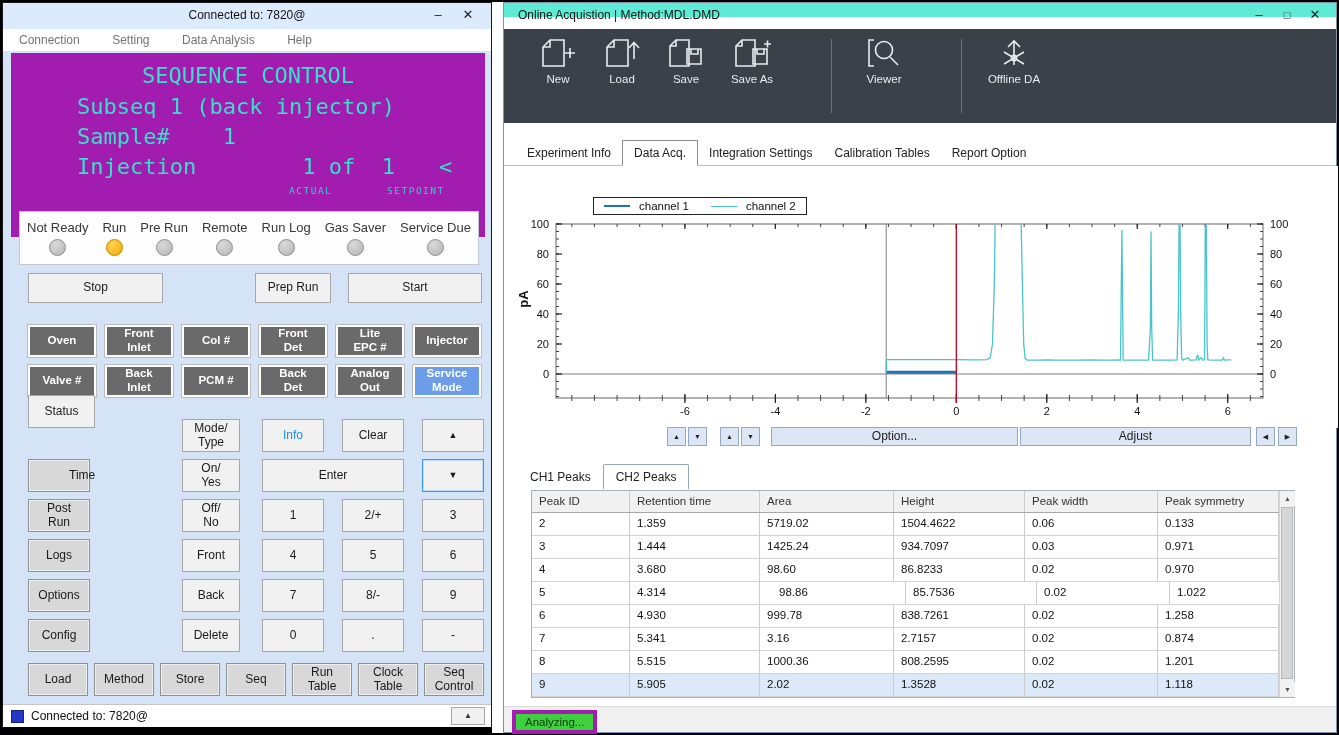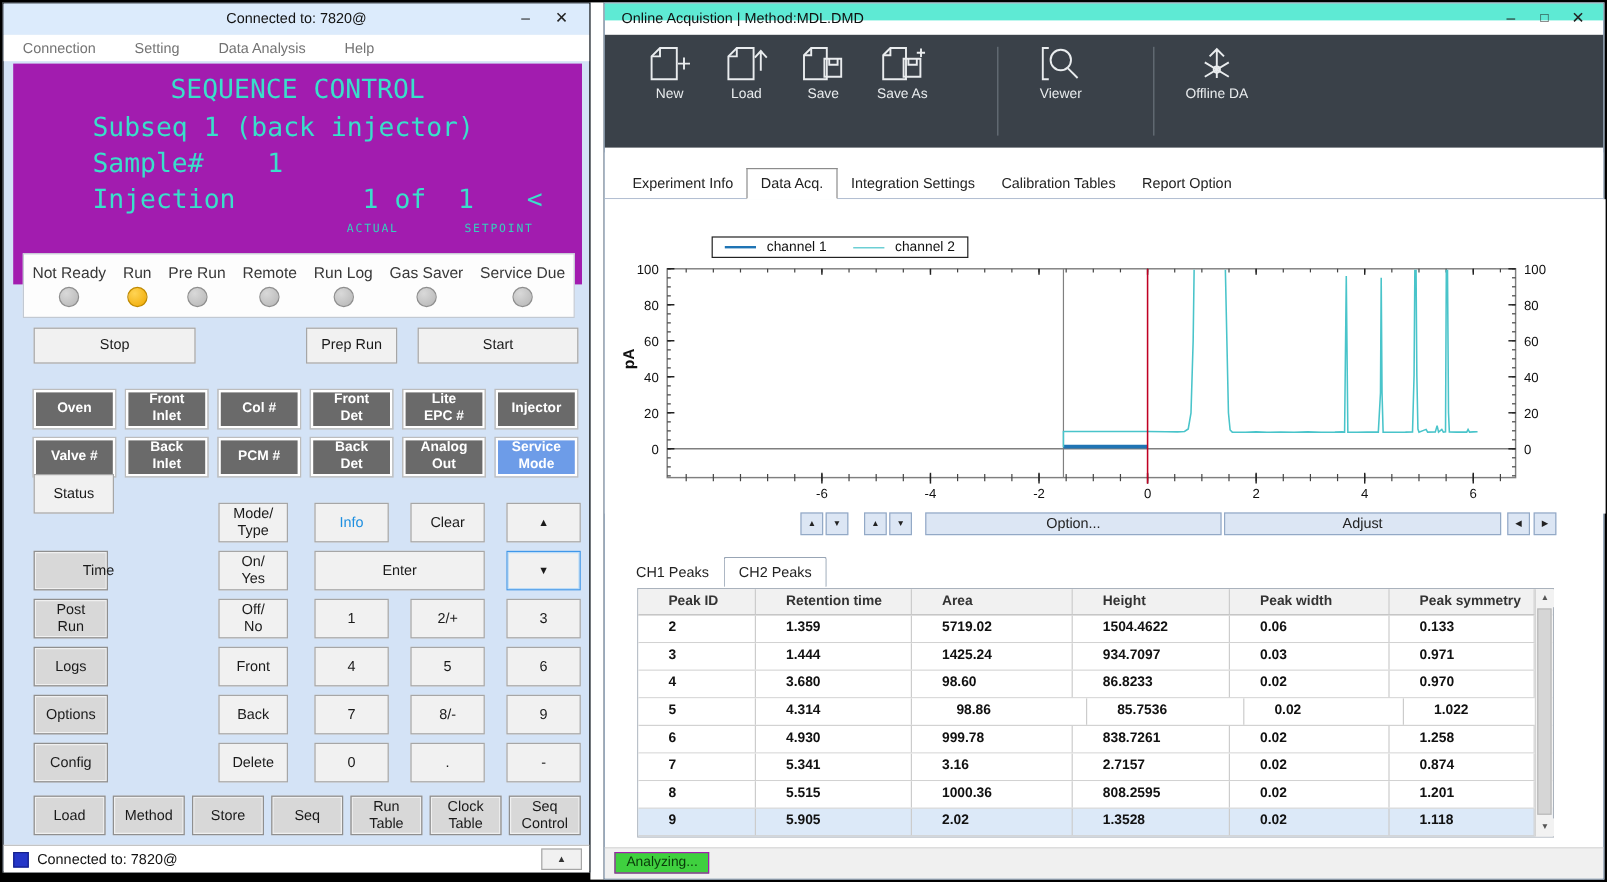--- a/index.html
+++ b/index.html
@@ -56,28 +56,28 @@
   .leg-label { font-size:11.5px; color:#111; }
   #ctrlrow { position:absolute; left:0; top:424px; width:834px; height:22px; }
   .spin { position:absolute; top:0; width:19px; height:19px; background:#dce6f4; border:1px solid #93a9c6; font-size:7px; color:#222; text-align:center; line-height:17px; cursor:default; }
   .bigbtn { position:absolute; top:0; height:19px; background:#dce6f4; border:1px solid #93a9c6; font-size:12px; color:#222; text-align:center; line-height:17px; cursor:default; font-family:"Liberation Sans",sans-serif; }
   #peaktabs { position:absolute; left:14px; top:461px; height:26px; }
   .ptab { display:inline-block; font-size:12px; color:#222; padding:0 12px; line-height:24px; cursor:default; }
   .ptab.active { border:1px solid #98a5b5; border-bottom:none; border-radius:2px 2px 0 0; background:#fff; }
   #tblwrap { position:absolute; left:27px; top:487px; width:764px; height:208px; border:1px solid #aab2bc; background:#fff; }
   .thead { display:flex; height:22px; background:#f1f1f1; border-bottom:1px solid #a9a9a9; }
   .thead .tcell { font-size:11.5px; color:#333; }
-  .tcell { padding:4px 25px; border-right:1px solid #cccccc; font-size:11.5px; color:#111; overflow:hidden; white-space:nowrap;font-weight:bold; }
+  .tcell { padding:4px 7px; border-right:1px solid #cccccc; font-size:11.5px; color:#111; overflow:hidden; white-space:nowrap; }
   .trow { display:flex; height:23px; border-bottom:1px solid #d2d2d2; background:#fff; }
   .trow.sel { background:#dce9f8; }
   #vscroll { position:absolute; right:0; top:0; width:15px; height:206px; background:#f2f2f2; border-left:1px solid #d5d5d5; }
   #vscroll .sarrow { position:absolute; left:0; width:15px; height:15px; font-size:7px; color:#555; text-align:center; line-height:15px; background:#f2f2f2; }
   #vscroll .sthumb { position:absolute; left:1px; top:16px; width:12px; height:172px; background:#d6d6d6; border:1px solid #b9b9b9; }
   #rstatus { position:absolute; left:0; top:703px; width:100%; height:26px; background:#f0f0f0; border-top:1px solid #d8d8d8; }
-  #rstatus .badge { position:absolute; left:8px; top:3px; background:#3fd03f; border:1px solid #a21caf; color:#093; color:#0a3a0a; font-size:11.5px; padding:2px 9px; }
+  #rstatus .badge { position:absolute; left:8px; top:3px; background:#3fd03f; border:4px solid #a21caf; color:#093; color:#0a3a0a; font-size:11.5px; padding:2px 9px; }
 </style>
 </head>
 <body>
 
 <div id="screen">
   <div class="gap"></div>
 
   <div id="lwin">
     <div class="titlebar">
       <div class="title">Connected to: 7820@</div>

